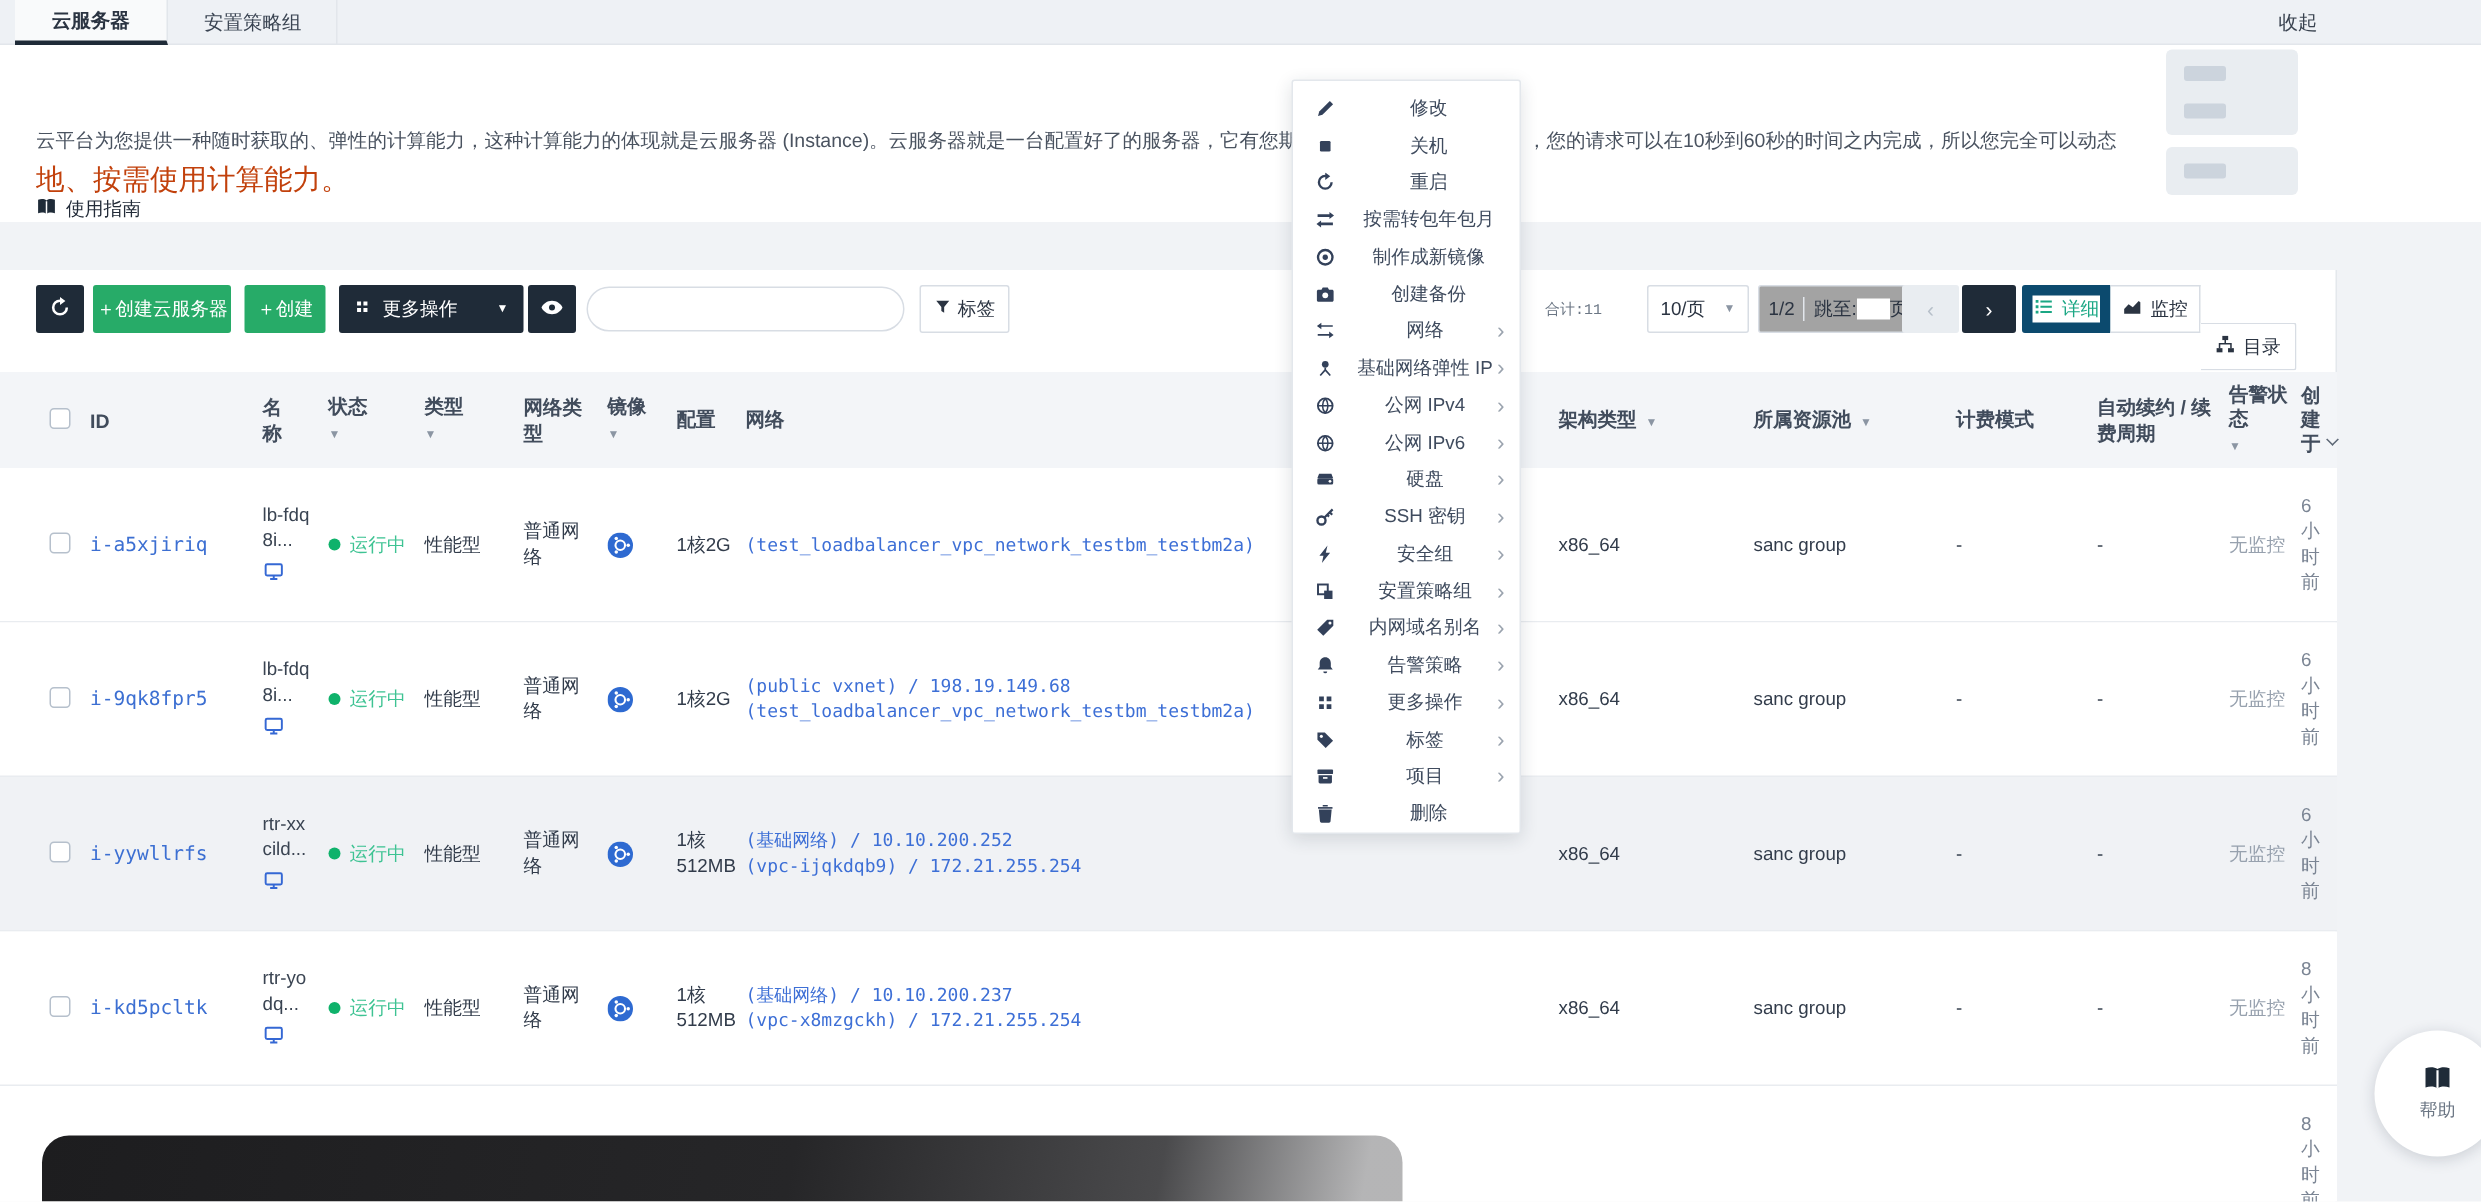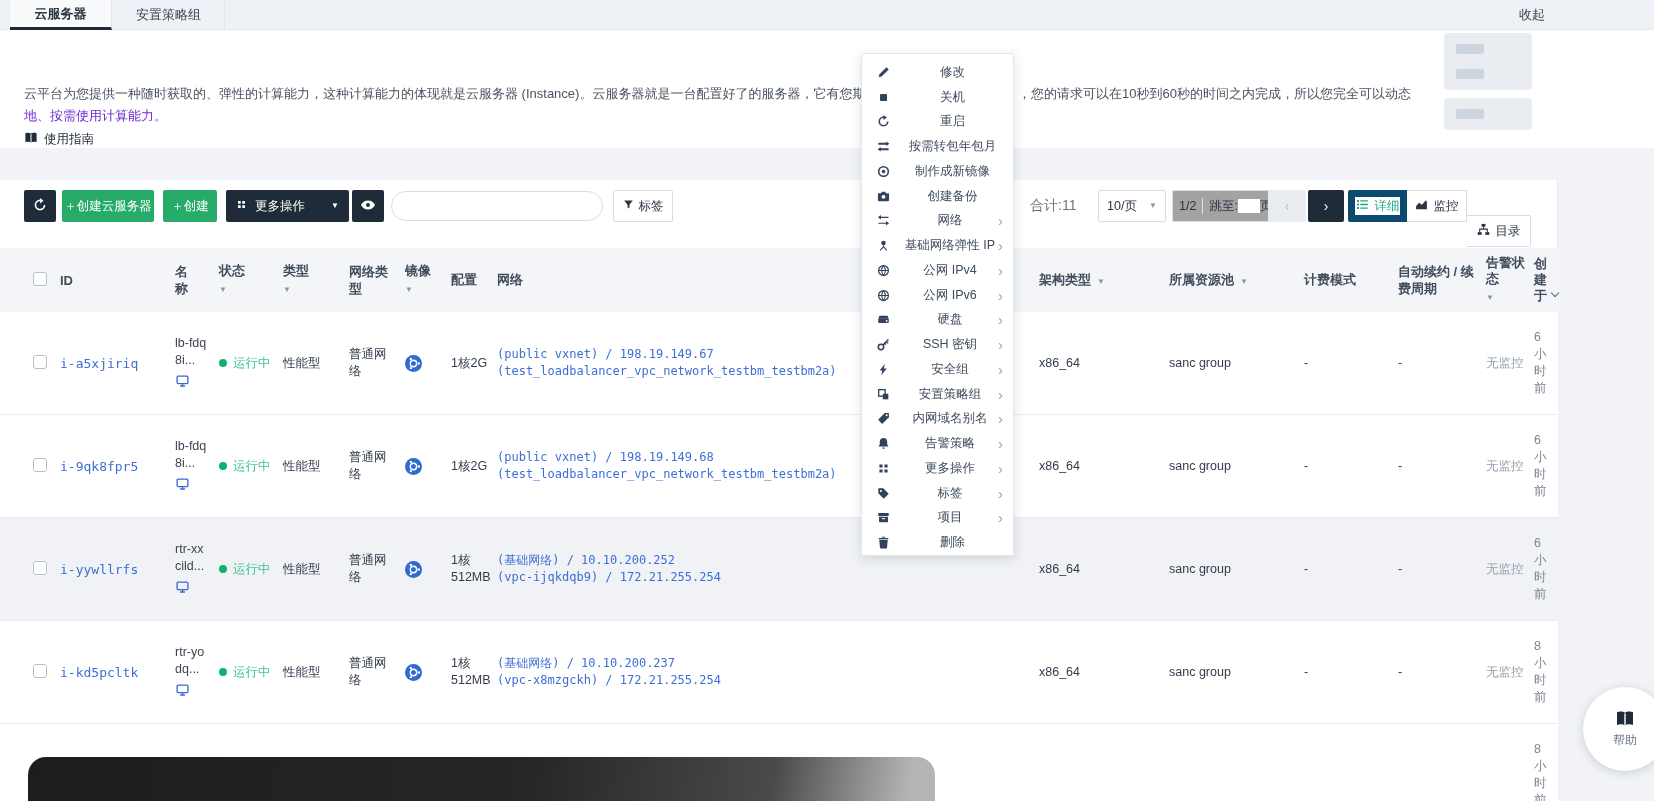--- a/index.html
+++ b/index.html
@@ -10,21 +10,21 @@
   .tabbar { position:absolute; left:0; top:0; width:1654px; height:30px; background:#eef1f5; border-bottom:1px solid #e2e6eb; }
   .tab { position:absolute; top:0; height:30px; display:flex; align-items:center; justify-content:center; font-size:13px; font-weight:bold; color:#2b3442; cursor:pointer; }
   .tab-1 { left:10px; width:102px; background:#f9fafb; border-bottom:3px solid #1f2b38; border-right:1px solid #e2e6eb; }
   .tab-2 { left:113px; width:112px; border-right:1px solid #e2e6eb; font-weight:normal; color:#3a4452; }
   .collapse { position:absolute; right:109px; top:0; height:30px; display:flex; align-items:center; font-size:13px; color:#39424f; cursor:pointer; }
 
   
   .intro { position:absolute; left:0; top:30px; width:1654px; height:118px; background:#ffffff; }
   .intro-l1a { position:absolute; left:24px; top:55px; font-size:13px; color:#4a5360; white-space:nowrap; }
   .intro-l1b { position:absolute; left:1018px; top:55px; font-size:13px; color:#4a5360; white-space:nowrap; }
-  .intro-l2  { position:absolute; left:24px; top:77px; font-size:13px; color:#6d28d9; white-space:nowrap; }
+  .intro-l2  { position:absolute; left:24px; top:77px; font-size:19px; color:#c2410c; white-space:nowrap; }
   .guide { position:absolute; left:24px; top:101px; display:flex; align-items:center; gap:6px; font-size:12.5px; color:#222b38; cursor:pointer; }
   .guide svg { width:14px; height:14px; }
   .skel { position:absolute; left:1444px; width:88px; height:32px; background:#e9edf1; border-radius:4px; }
   .skel::before { content:""; position:absolute; left:12px; top:11px; width:28px; height:10px; background:#ccd4dd; border-radius:2px; }
   .skel1 { top:3px; } .skel2 { top:28px; } .skel3 { top:68px; }
 
   
   .panel { position:absolute; left:0; top:180px; width:1558px; height:621px; background:#ffffff; border-right:1px solid #e4e8ec; }
 
   
@@ -35,21 +35,21 @@
   .tb-white { background:#fff; color:#2b3442; border:1px solid #d8dde4; }
   .btn-refresh { left:24px; width:32px; }
   .btn-create-server { left:62px; width:92px; }
   .btn-create { left:163px; width:54px; }
   .btn-more { left:226px; width:123px; justify-content:flex-start; padding:0 10px; }
   .btn-more .mlab { flex:1; text-align:left; margin-left:8px; }
   .btn-eye { left:352px; width:32px; }
   .search-input { position:absolute; left:391px; top:1px; width:212px; height:30px; border:1px solid #d8dde4; border-radius:15px; background:#fff; outline:none; padding:0 14px; font-size:12.5px; }
   .btn-tagfilter { left:613px; width:60px; gap:5px; }
   .caret-dn { font-size:8px; line-height:1; }
-  .total { position:absolute; left:1030px; top:0; height:32px; display:flex; align-items:center; font-size:14px; color:#6b7684; }
+  .total { position:absolute; left:1030px; top:0; height:32px; display:flex; align-items:center; font-size:10px; color:#6b7684;font-family:Liberation Mono, monospace; }
   .perpage { left:1098px; width:68px; justify-content:space-between; padding:0 8px; }
   .perpage .caret-dn { color:#8b95a3; }
   .pagebox { position:absolute; left:1172px; top:0; width:111px; height:32px; border:1px solid #d8dde4; border-radius:2px; background:#a3a3a3; display:flex; align-items:center; font-size:12.5px; color:#2b3442; padding:0 6px; }
   .pagebox .sep { width:1px; height:16px; background:#e2e6eb; margin:0 6px; }
   .jump-input { width:22px; border:none; outline:none; font-size:12.5px; }
   .pg-prev { left:1268px; width:38px; background:#e9edf1; color:#b6bfc9; font-size:14px; cursor:default; }
   .pg-next { left:1308px; width:36px; font-size:14px; }
   .vgroup { position:absolute; left:1348px; top:0; height:32px; display:flex; }
   .vbtn { height:32px; display:flex; align-items:center; justify-content:center; gap:6px; background:#fff; border:1px solid #d8dde4; font-size:12.5px; color:#2b3442; cursor:pointer; }
   .vbtn svg { width:13px; height:13px; }
@@ -264,21 +264,20 @@
               <circle cx="13" cy="8" r="1.3" fill="#2e6ad1" stroke="#fff" stroke-width="0"></circle>
               <circle cx="13" cy="8" r="1.1" fill="#fff"></circle>
               <circle cx="5.5" cy="12.3" r="1.1" fill="#fff"></circle>
               <circle cx="5.5" cy="3.7" r="1.1" fill="#fff"></circle>
             </svg></span></div>
       <div class="td c-config">
           <div class="cfg">1核2G</div>
           <div class="cfg"></div>
         </div>
       <div class="td c-network">
-          <div class="netl">(public vxnet) / 198.19.149.67</div>
           <div class="netl">(test_loadbalancer_vpc_network_testbm_testbm2a)</div>
         </div>
       <div class="td c-spacer"></div>
       <div class="td c-arch cell-dark">x86_64</div>
       <div class="td c-pool cell-dark">sanc group</div>
       <div class="td c-billing cell-dark">-</div>
       <div class="td c-renew cell-dark">-</div>
       <div class="td c-alarm"><span class="alarm-text">无监控</span></div>
       <div class="td c-created"><span class="vertchars">6小时前</span></div>
     </div>

